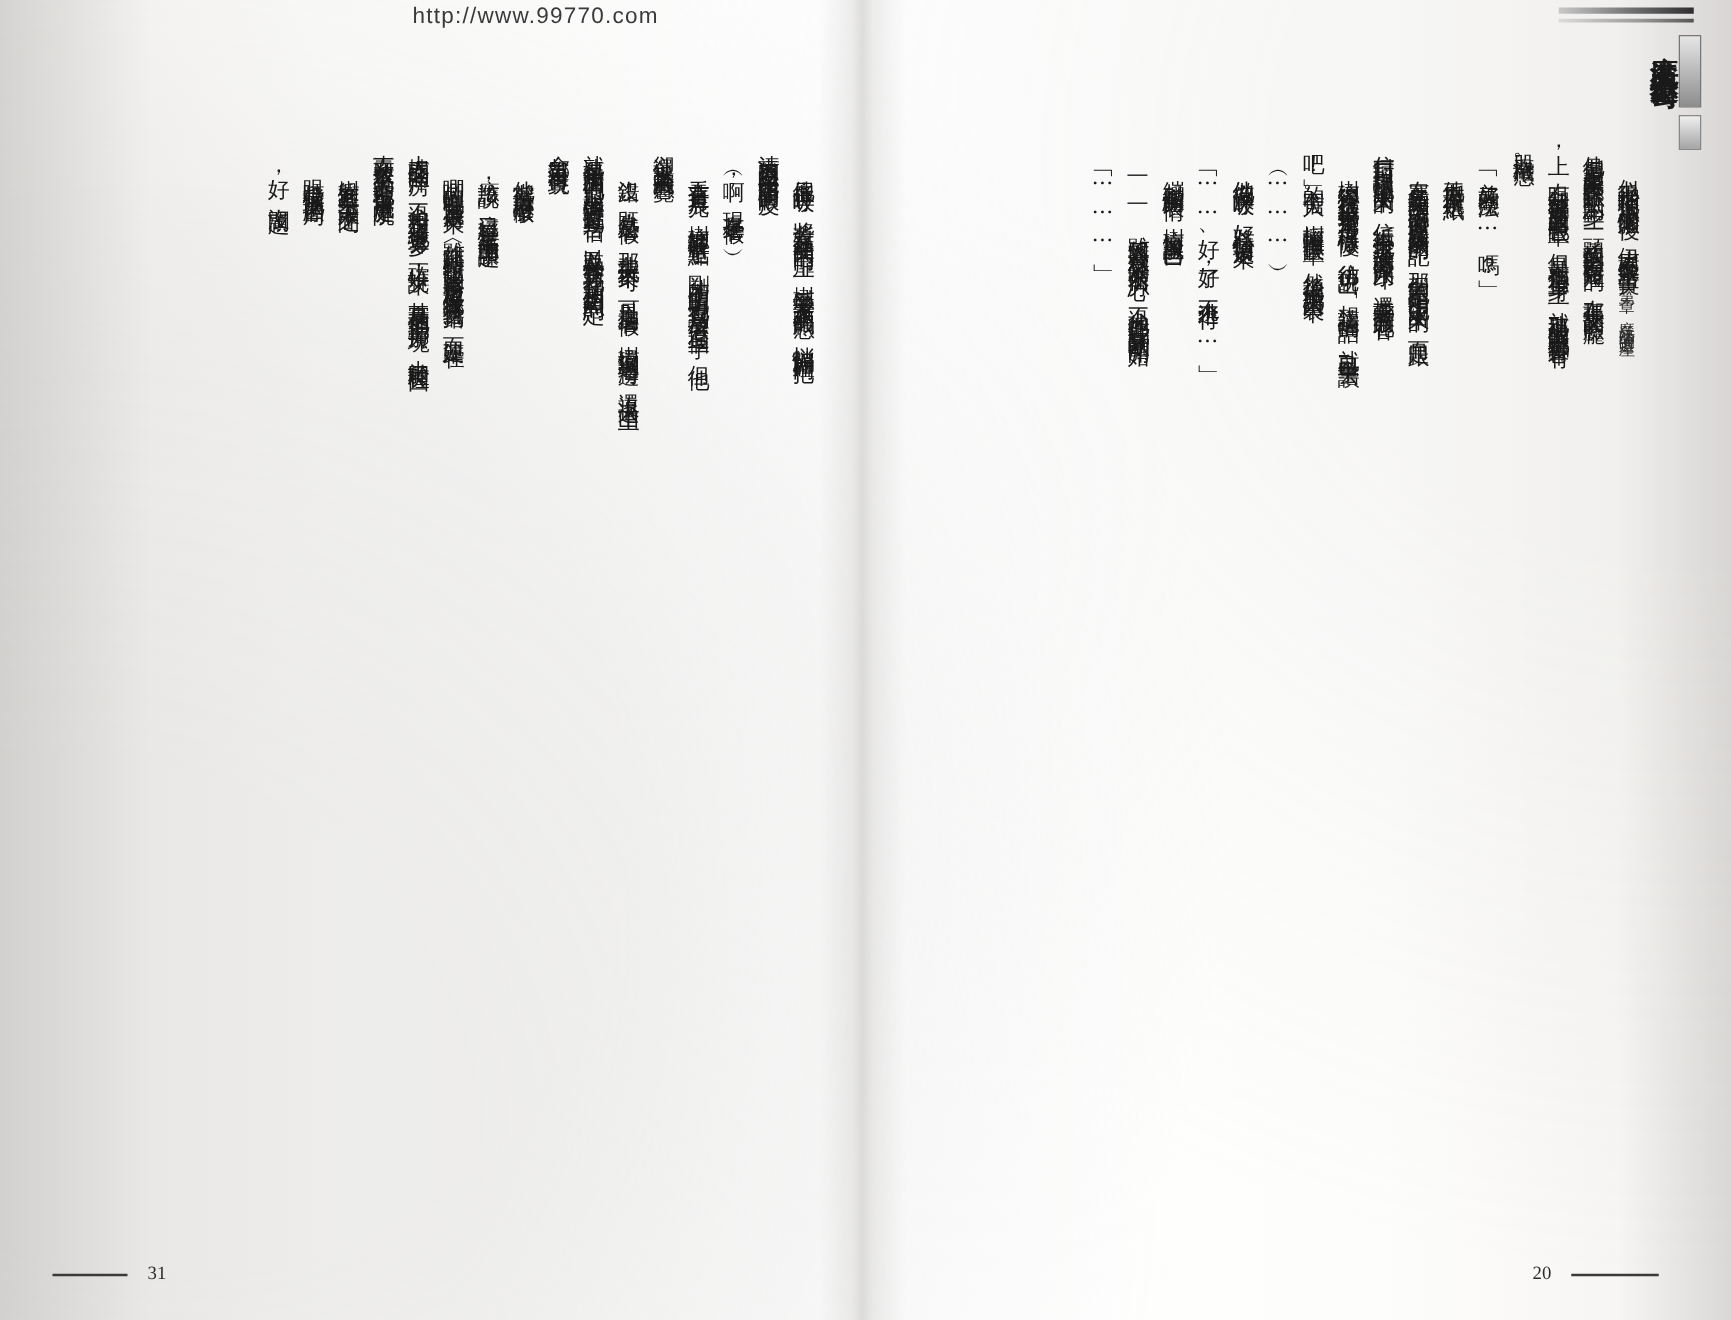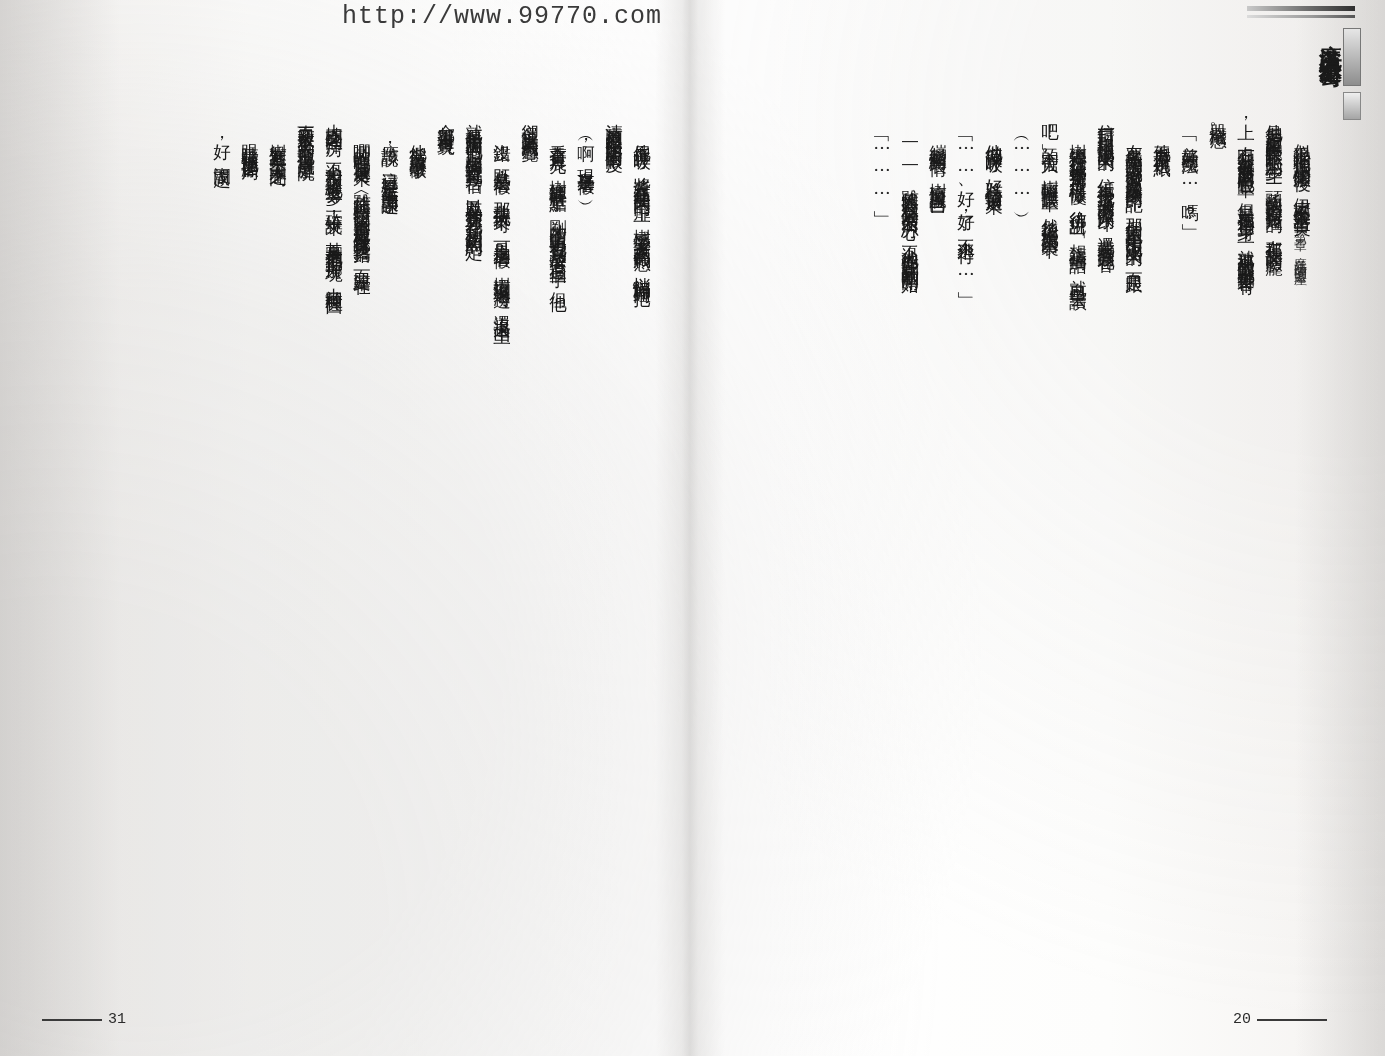--- a/index.html
+++ b/index.html
@@ -47,24 +47,24 @@
     opacity: 0.5;
     background-image:
       radial-gradient(circle at 10% 62%, rgba(205,203,201,0.40) 0 26%, rgba(255,255,255,0) 60%),
       radial-gradient(circle at 4% 88%, rgba(200,198,196,0.35) 0 20%, rgba(255,255,255,0) 55%),
       radial-gradient(circle at 97% 12%, rgba(205,203,201,0.25) 0 20%, rgba(255,255,255,0) 55%);
   }
 
   
   .watermark {
     position: absolute;
-    left: 342px;
+    left: 330px;
     top: 2px;
-    font-family: Liberation Mono, monospace;
-    font-size: 25px;
+    font-family: Liberation Sans, sans-serif;
+    font-size: 18px;
     letter-spacing: 1px;
     color: #3a3a3a;
     white-space: nowrap;
   }
 
   
   .page {
     position: absolute;
     top: 0;
     height: 100%;
@@ -164,26 +164,26 @@
     width: 16px;
     height: 26px;
     background: linear-gradient(180deg,#efefef,#a5a5a5);
     border: 1px solid #888;
   }
 
   
   .folio {
     position: absolute;
     bottom: 28px;
-    font-family: Liberation Mono, monospace;
+    font-family: Liberation Serif, serif;
     font-size: 15px;
     color: #2b2b2b;
     display: flex;
     align-items: center;
-    gap: 6px;
+    gap: 16px;
   }
   .folio-left { left: 42px; }
   .folio-right { right: 58px; flex-direction: row-reverse; }
   .folio .rule {
     display: block;
     width: 70px;
     height: 2px;
     background: #3a3a3a;
   }
   .folio-left .rule { width: 60px; }

